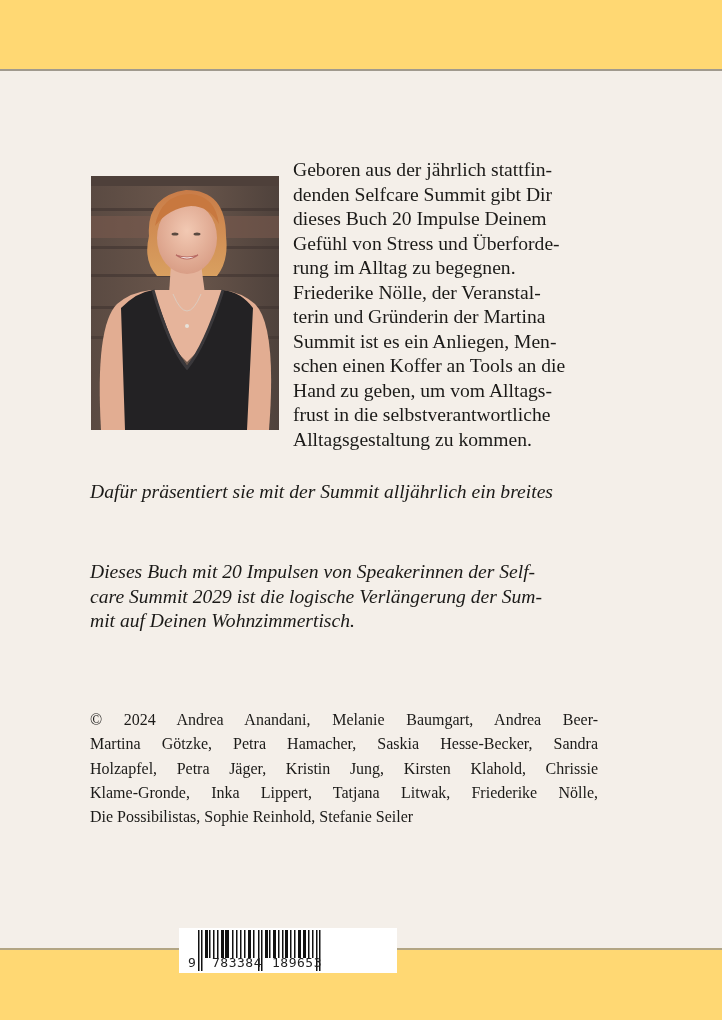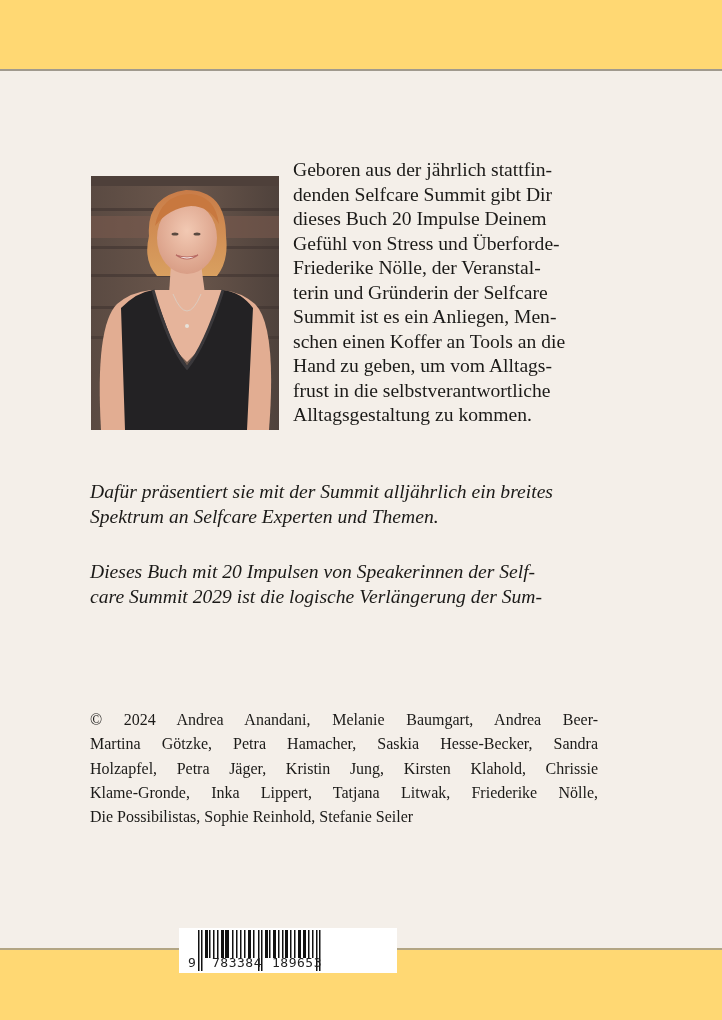--- a/index.html
+++ b/index.html
@@ -112,37 +112,38 @@
     <path d="M30 132 Q46 116 62 114 L82 168 L96 190 L112 168 L132 114 Q150 116 162 132 L156 254 L34 254 Z" fill="#232224"></path>
     <path d="M62 114 Q78 170 96 192 Q114 170 132 114" fill="none" stroke="#3a383b" stroke-width="3"></path>
   </svg>
 </div>
 
 <div class="text-side">
   <span class="ln">Geboren aus der jährlich stattfin-</span>
   <span class="ln">denden Selfcare Summit gibt Dir</span>
   <span class="ln">dieses Buch 20 Impulse Deinem</span>
   <span class="ln">Gefühl von Stress und Überforde-</span>
+  <span class="ln">rung im Alltag zu begegnen.</span>
   <span class="ln">Friederike Nölle, der Veranstal-</span>
-  <span class="ln">terin und Gründerin der Selfcare</span>
+  <span class="ln">terin und Gründerin der Martina</span>
   <span class="ln">Summit ist es ein Anliegen, Men-</span>
   <span class="ln">schen einen Koffer an Tools an die</span>
   <span class="ln">Hand zu geben, um vom Alltags-</span>
   <span class="ln">frust in die selbstverantwortliche</span>
   <span class="ln">Alltagsgestaltung zu kommen.</span>
 </div>
 
 <div class="full p1b">
   <span class="ln">Dafür präsentiert sie mit der Summit alljährlich ein breites</span>
-  <span class="ln">Spektrum an Selfcare Experten und Themen.</span>
 </div>
 
 <div class="full p2">
   <span class="ln">Dieses Buch mit 20 Impulsen von Speakerinnen der Self-</span>
   <span class="ln">care Summit 2029 ist die logische Verlängerung der Sum-</span>
+  <span class="ln">mit auf Deinen Wohnzimmertisch.</span>
 </div>
 
 <div class="copyright">
   <span class="ln">© 2024 Andrea Anandani, Melanie Baumgart, Andrea Beer-</span>
   <span class="ln">Martina Götzke, Petra Hamacher, Saskia Hesse-Becker, Sandra</span>
   <span class="ln">Holzapfel, Petra Jäger, Kristin Jung, Kirsten Klahold, Chrissie</span>
   <span class="ln">Klame-Gronde,  Inka Lippert, Tatjana Litwak, Friederike Nölle,</span>
   <span class="ln last">Die Possibilistas, Sophie Reinhold, Stefanie Seiler</span>
 </div>
 

